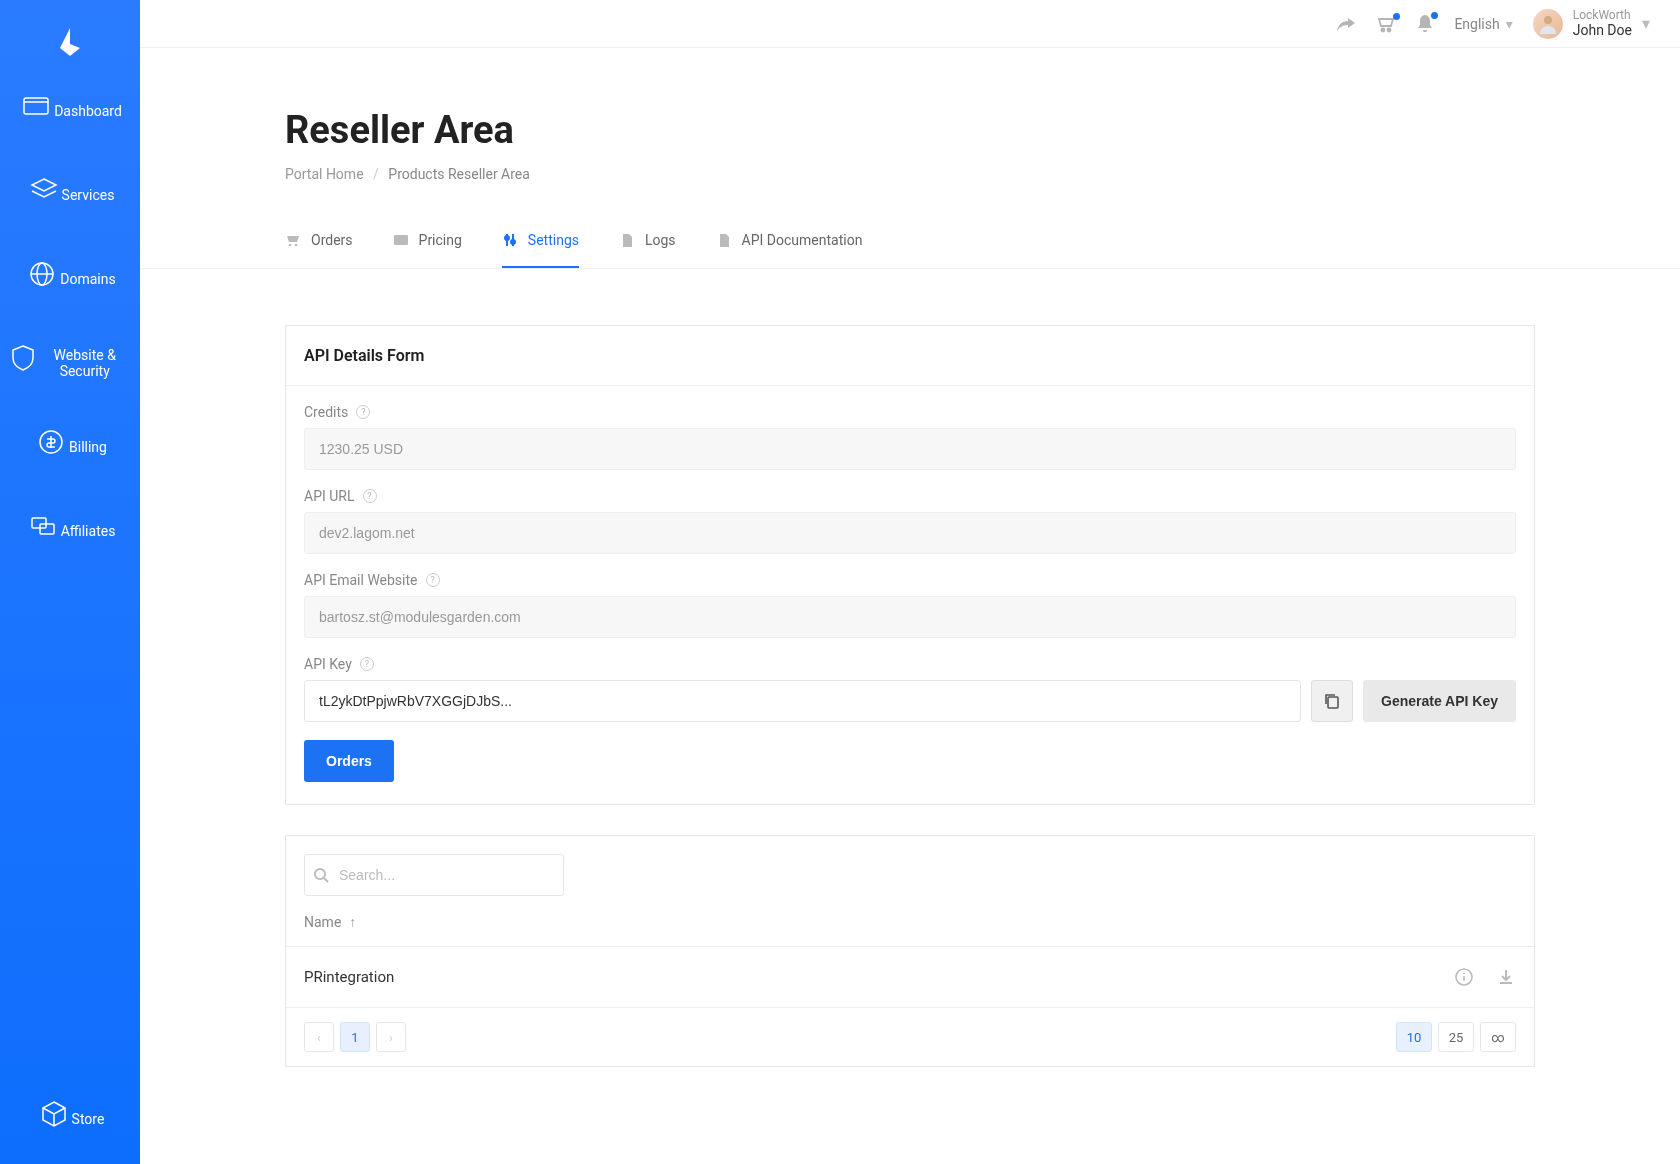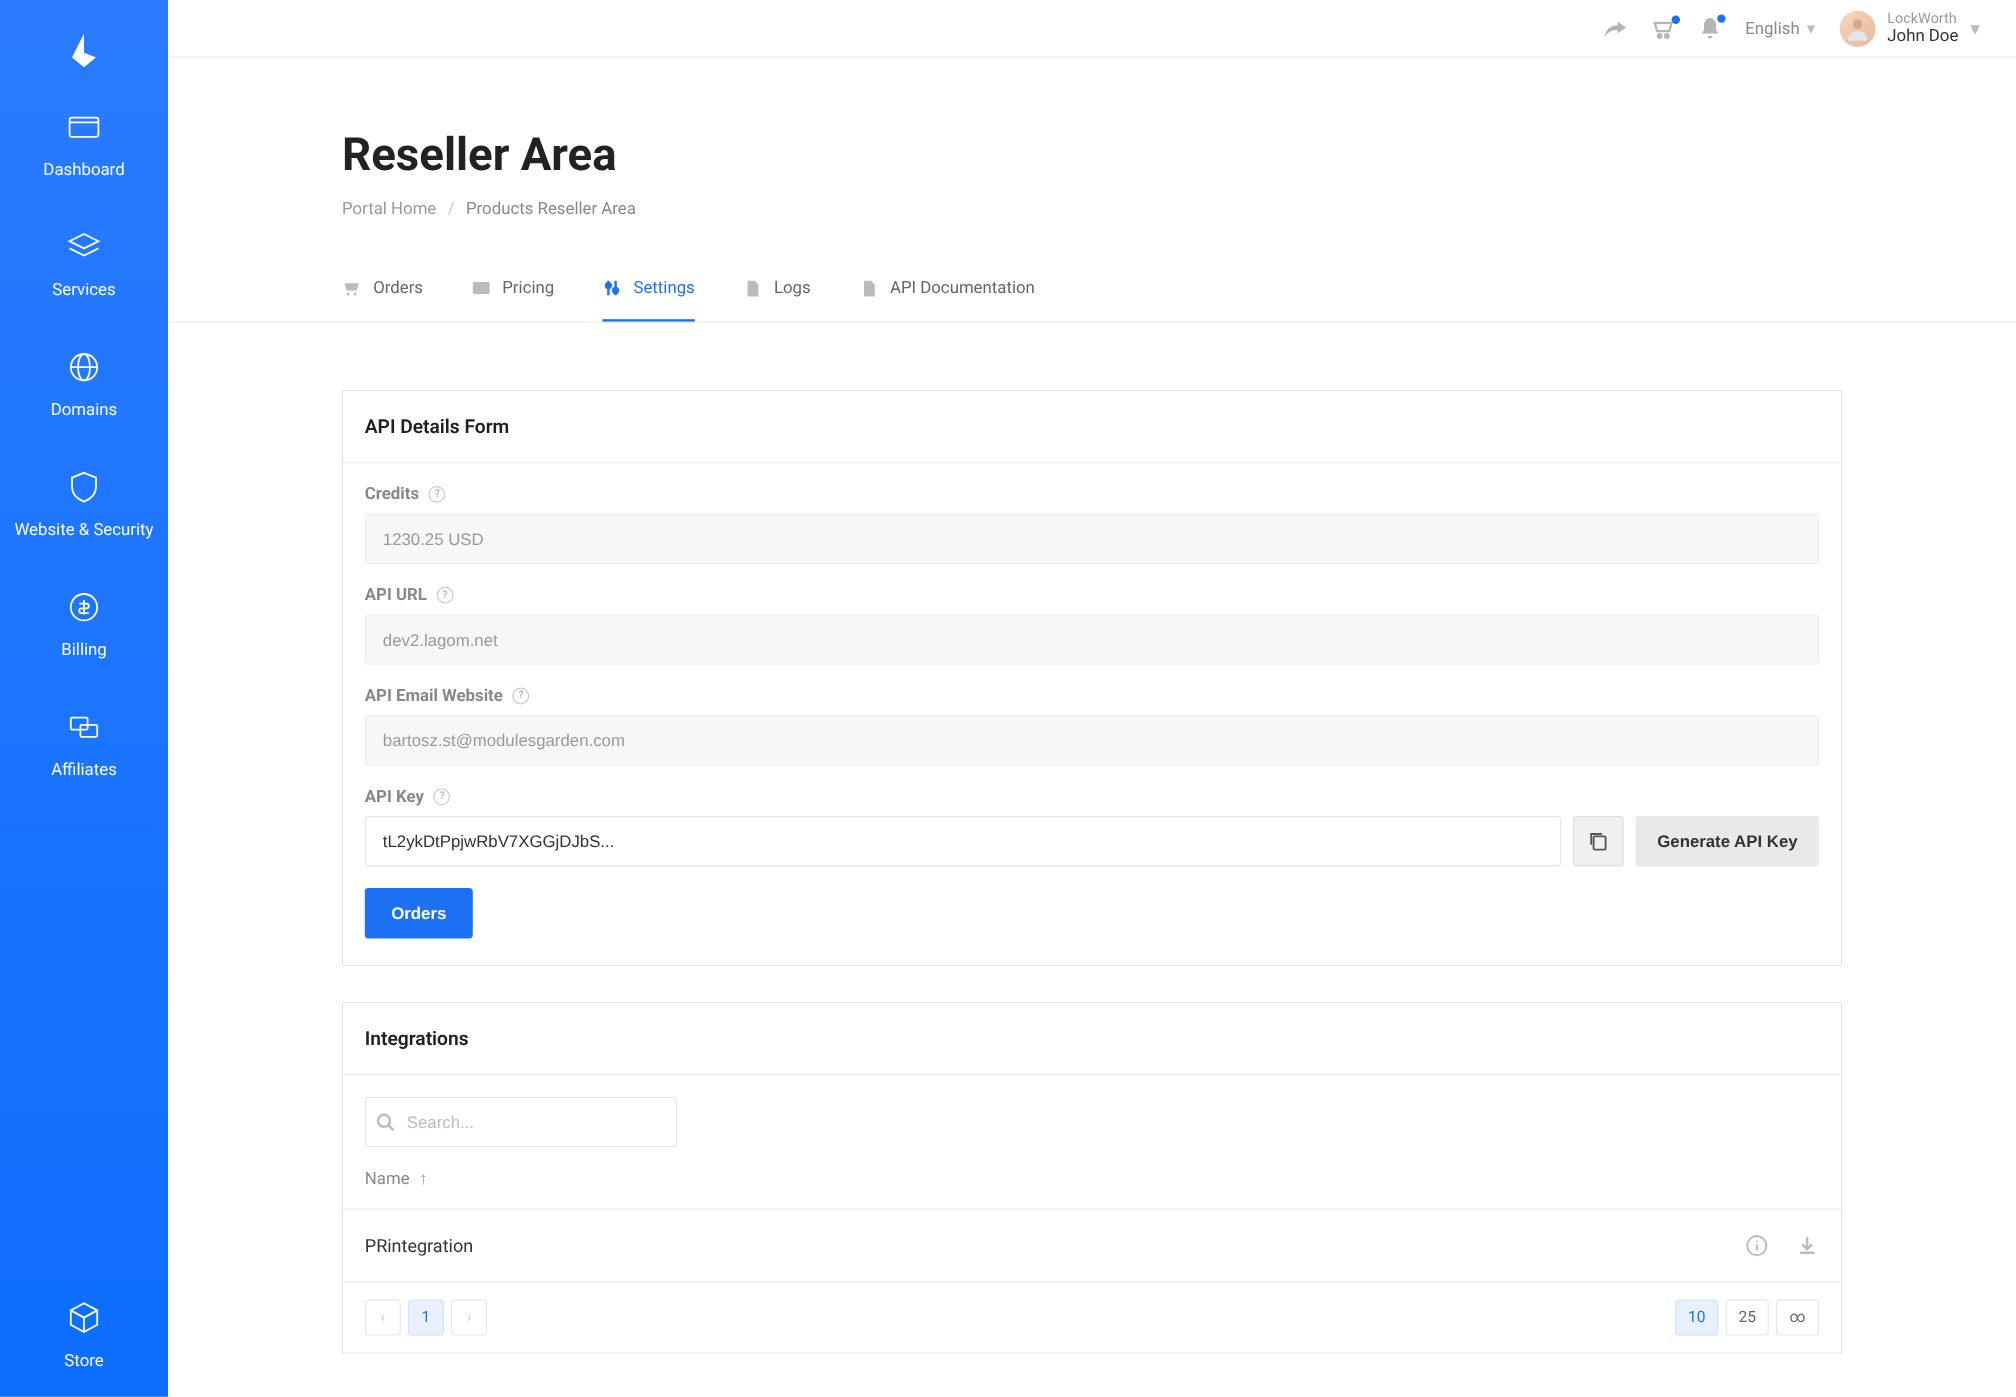--- a/index.html
+++ b/index.html
@@ -1,21 +1,21 @@
 <!DOCTYPE html>
 <html><head>
 <meta charset="utf-8">
 <style>
 * { margin: 0; padding: 0; box-sizing: border-box; }
 body { font-family: -apple-system, BlinkMacSystemFont, "Segoe UI", Roboto, Helvetica, Arial, sans-serif; background: #fff; color: #202020; width: 1680px; height: 1164px; overflow: hidden; }
 
 
 .sidebar { position: fixed; left: 0; top: 0; width: 140px; height: 100%; background: linear-gradient(180deg, #2a7bff 0%, #0d6efd 100%); display: flex; flex-direction: column; align-items: center; padding-top: 24px; }
 .logo { width: 36px; height: 36px; margin-bottom: 28px; color: #fff; }
-.nav-item { display: flex; flex-direction: column; align-items: center; color: #fff; font-size: 14px; margin-bottom: 38px; cursor: pointer; text-align: center; padding: 0 8px; }
+.nav-item { display: flex; flex-direction: row; align-items: center; color: #fff; font-size: 14px; margin-bottom: 38px; cursor: pointer; text-align: center; padding: 0 8px; }
 .nav-item .icon { width: 36px; height: 36px; display: flex; align-items: center; justify-content: center; margin-bottom: 10px; }
 .nav-bottom { margin-top: auto; margin-bottom: 22px; }
 
 
 .topbar { position: fixed; left: 140px; right: 0; height: 48px; border-bottom: 1px solid #eee; display: flex; align-items: center; justify-content: flex-end; padding: 0 30px; background: #fff; gap: 20px; }
 .topbar .top-icon { color: #b5b5b5; cursor: pointer; position: relative; }
 .topbar .dot { position: absolute; top: -2px; right: -4px; width: 7px; height: 7px; border-radius: 50%; background: #1d72f3; }
 .lang { color: #888; font-size: 14px; display: flex; align-items: center; gap: 6px; cursor: pointer; text-align: center; }
 .user { display: flex; align-items: center; gap: 10px; cursor: pointer; }
 .avatar { width: 30px; height: 30px; border-radius: 50%; background: linear-gradient(135deg, #f5d7c4, #e8b896); display: flex; align-items: center; justify-content: center; font-size: 14px; }
@@ -36,21 +36,21 @@
 .tab { display: flex; align-items: center; gap: 10px; padding-bottom: 18px; font-size: 14px; color: #666; cursor: pointer; border-bottom: 2px solid transparent; }
 .tab.active { color: #1d72f3; border-bottom-color: #1d72f3; }
 .tab .ticon { color: #bbb; width: 16px; height: 16px; display: flex; align-items: center; justify-content: center; }
 .tab.active .ticon { color: #1d72f3; }
 
 
 .card { border: 1px solid #e6e6e6; border-radius: 1px; margin-bottom: 30px; }
 .card-header { padding: 20px 18px; font-size: 16px; font-weight: 600; border-bottom: 1px solid #eee; }
 .card-body { padding: 18px 18px 22px 18px; }
 .form-group { margin-bottom: 18px; }
-.form-label { font-size: 14px; color: #888; margin-bottom: 8px; display: flex; align-items: center; gap: 8px; font-weight: bold; }
+.form-label { font-size: 14px; color: #888; margin-bottom: 8px; display: flex; align-items: center; gap: 8px; }
 .help-icon { width: 14px; height: 14px; border: 1px solid #ccc; border-radius: 50%; display: inline-flex; align-items: center; justify-content: center; font-size: 9px; color: #bbb; cursor: pointer; }
 .form-input { width: 100%; height: 42px; border: 1px solid #e6e6e6; border-radius: 3px; padding: 0 14px; font-size: 14px; color: #333; }
 .form-input.readonly { background: #f7f7f7; color: #999; border: 1px solid #eee; }
 .apikey-row { display: flex; gap: 10px; align-items: stretch; }
 .apikey-row .form-input { flex: 1; }
 .copy-btn { width: 42px; height: 42px; border: 1px solid #ddd; background: #f0f0f0; border-radius: 3px; display: flex; align-items: center; justify-content: center; cursor: pointer; color: #555; }
 .gen-btn { height: 42px; padding: 0 18px; border: none; background: #e9e9e9; border-radius: 3px; font-size: 14px; font-weight: 600; color: #333; cursor: pointer; }
 .submit-btn { height: 42px; padding: 0 22px; background: #1d72f3; color: #fff; border: none; border-radius: 3px; font-size: 14px; font-weight: 600; cursor: pointer; }
 
 
@@ -284,21 +284,20 @@
               </span>
           </button>
           <button class="gen-btn">Generate API Key</button>
         </div>
       </div>
       <button class="submit-btn">Orders</button>
     </div>
   </section>
 
   <section class="card">
-    <div class="card-header">Integrations</div>
     <div class="search-wrap">
       <div class="search-box">
         <span class="search-icon">
             <svg width="16" height="16" viewBox="0 0 16 16" fill="none" stroke="#bbb" stroke-width="2">
               <circle cx="7" cy="7" r="5"></circle>
               <path d="M11 11 L15 15"></path>
             </svg>
           </span>
         <input type="text" placeholder="Search..." style="">
       </div>

